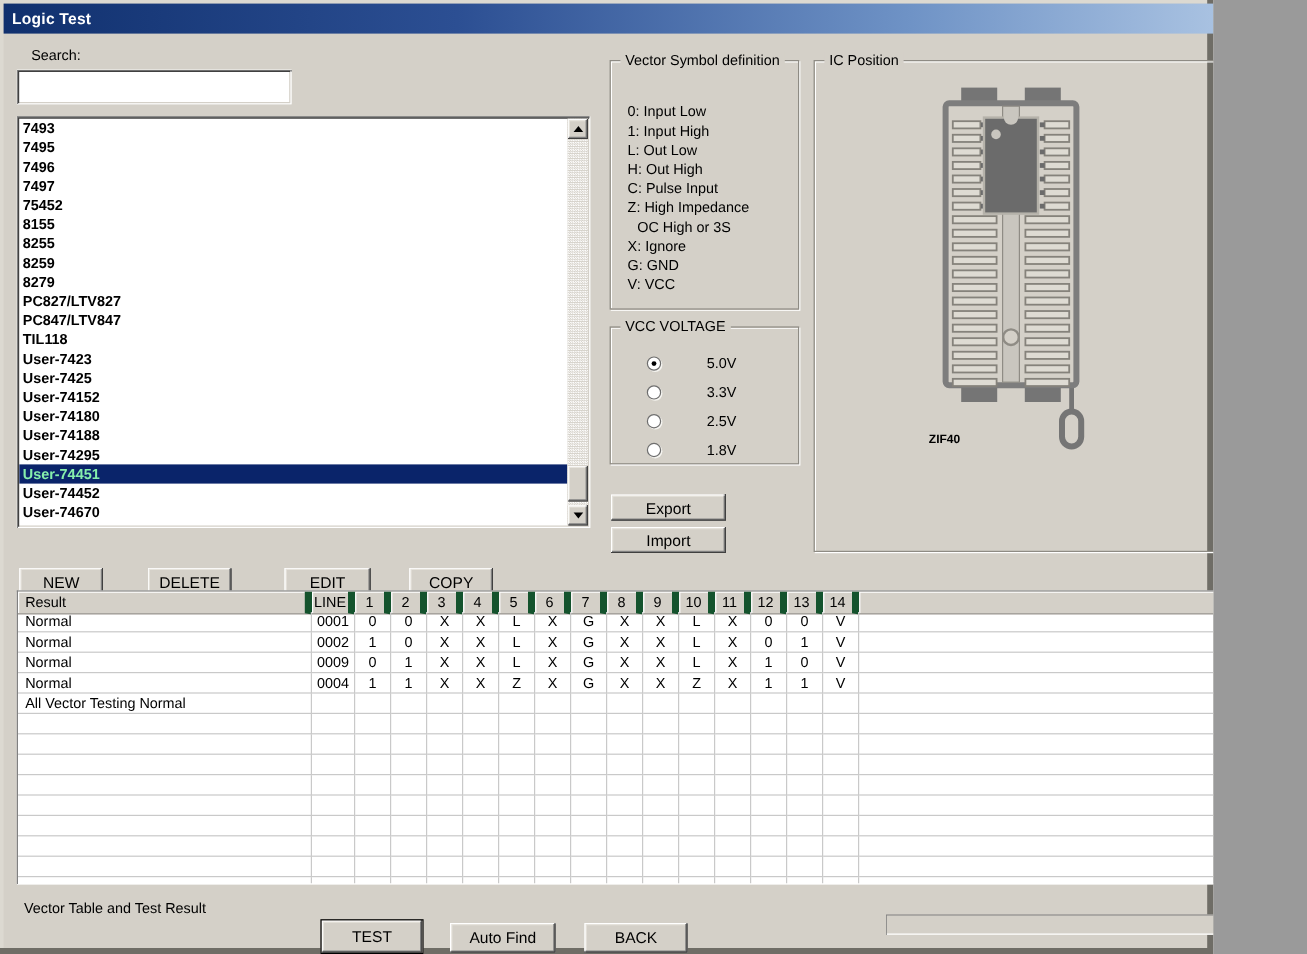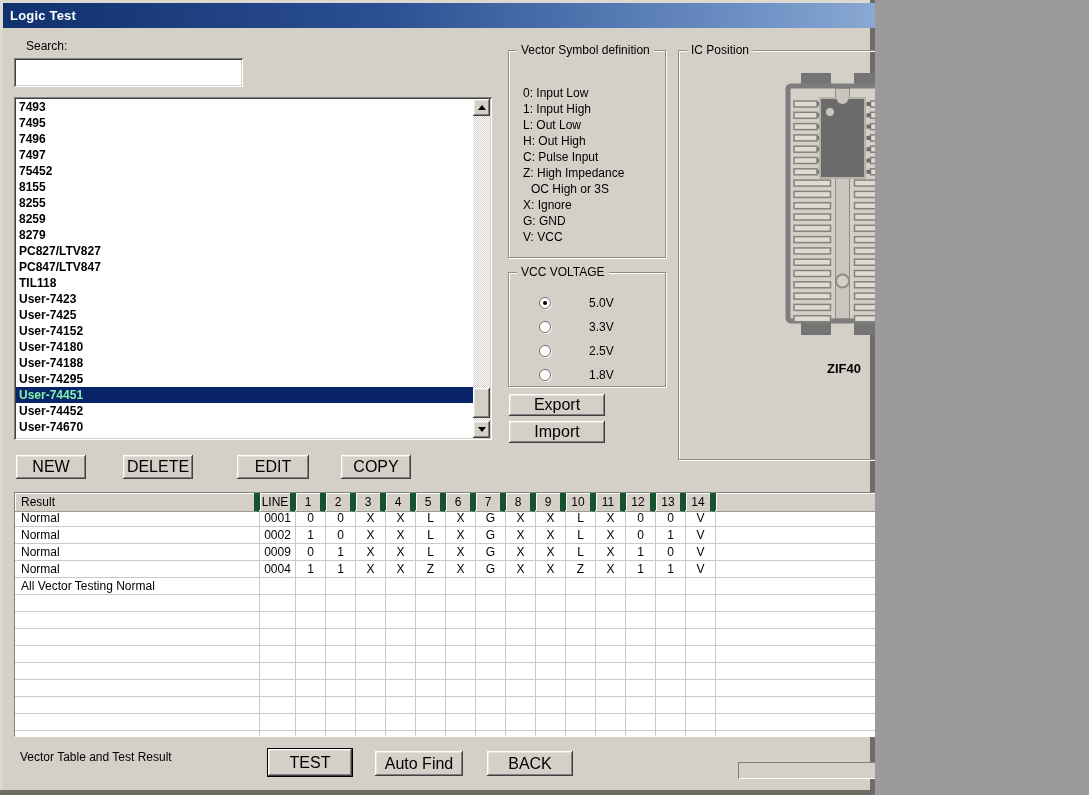--- a/index.html
+++ b/index.html
@@ -1,18 +1,18 @@
 <!DOCTYPE html>
 <html><head>
 <meta charset="utf-8">
 <style>
   html,body{margin:0;padding:0;background:#9a9a9a;}
   *{box-sizing:border-box;}
   .window{
-    position:relative;width:875px;height:795px;background:#d4d0c8;
+    position:relative;width:1011px;height:795px;background:#d4d0c8;
     font-family:"Liberation Sans",sans-serif;font-size:12px;color:#000;
     overflow:hidden;
     box-shadow: inset -5px -5px 0 #6f6d66, inset 3px 3px 0 #dcd9d1;
   }
   
   .titlebar{
     position:absolute;left:3px;top:3px;width:1081px;height:25px;
     background:linear-gradient(90deg,#10306e 0%,#2c4f93 35%,#6f93c6 70%,#b9cfe9 100%);
     display:flex;align-items:center;
   }
@@ -20,21 +20,21 @@
   .close-btn{
     position:absolute;right:4px;top:3px;width:21px;height:19px;background:#d4d0c8;
     box-shadow: inset -1px -1px 0 #404040, inset 1px 1px 0 #fff, inset -2px -2px 0 #808080;
     display:flex;align-items:center;justify-content:center;
     font-weight:bold;font-size:12px;cursor:default;
   }
   
   .btn{
     position:absolute;background:#d4d0c8;text-align:center;
     box-shadow: inset -1px -1px 0 #404040, inset 1px 1px 0 #fff, inset -2px -2px 0 #808080, inset 2px 2px 0 #e6e3dc;
-    font-size:16px;display:flex;align-items:center;justify-content:center;cursor:default;
+    font-size:13px;display:flex;align-items:center;justify-content:center;cursor:default;margin-top:18px;
   }
   .btn.default{border:1px solid #000;}
   .sunken{
     background:#fff;
     box-shadow: inset 1px 1px 0 #808080, inset -1px -1px 0 #fff, inset 2px 2px 0 #404040, inset -2px -2px 0 #d4d0c8;
   }
   .group{
     position:absolute;border:1px solid #8e8b84;
     box-shadow: inset 1px 1px 0 #fff, 1px 1px 0 #fff;
   }
@@ -72,21 +72,21 @@
   
   .vcc-group{left:508px;top:272px;width:158px;height:115px;}
   .vcc-options{position:absolute;left:30px;top:18px;}
   .vcc-row{height:24px;display:flex;align-items:center;gap:32px;}
   .radio{width:12px;height:12px;border-radius:50%;background:#fff;border:1px solid #6e6e6e;
     box-shadow:1px 1px 0 #f5f4f0;position:relative;margin-right:6px;flex:none;}
   .radio.on::after{content:"";position:absolute;left:3px;top:3px;width:4px;height:4px;border-radius:50%;background:#000;}
   
   .ic-group{left:678px;top:50px;width:396px;height:410px;}
   .zif-svg{position:absolute;left:95px;top:8px;}
-  .zif-label{position:absolute;left:95px;top:310px;width:140px;text-align:center;font-weight:bold;font-size:13px;}
+  .zif-label{position:absolute;left:95px;top:310px;width:140px;text-align:left;font-weight:bold;font-size:10px;}
   
   .btn-new{left:16px;top:455px;width:70px;height:24px;}
   .btn-delete{left:123px;top:455px;width:70px;height:24px;}
   .btn-edit{left:237px;top:455px;width:72px;height:24px;}
   .btn-copy{left:341px;top:455px;width:70px;height:24px;}
   .btn-export{left:509px;top:394px;width:96px;height:22px;}
   .btn-import{left:509px;top:421px;width:96px;height:22px;}
   
   .result-table{
     position:absolute;left:14px;top:492px;width:1061px;height:245px;background:#fff;

